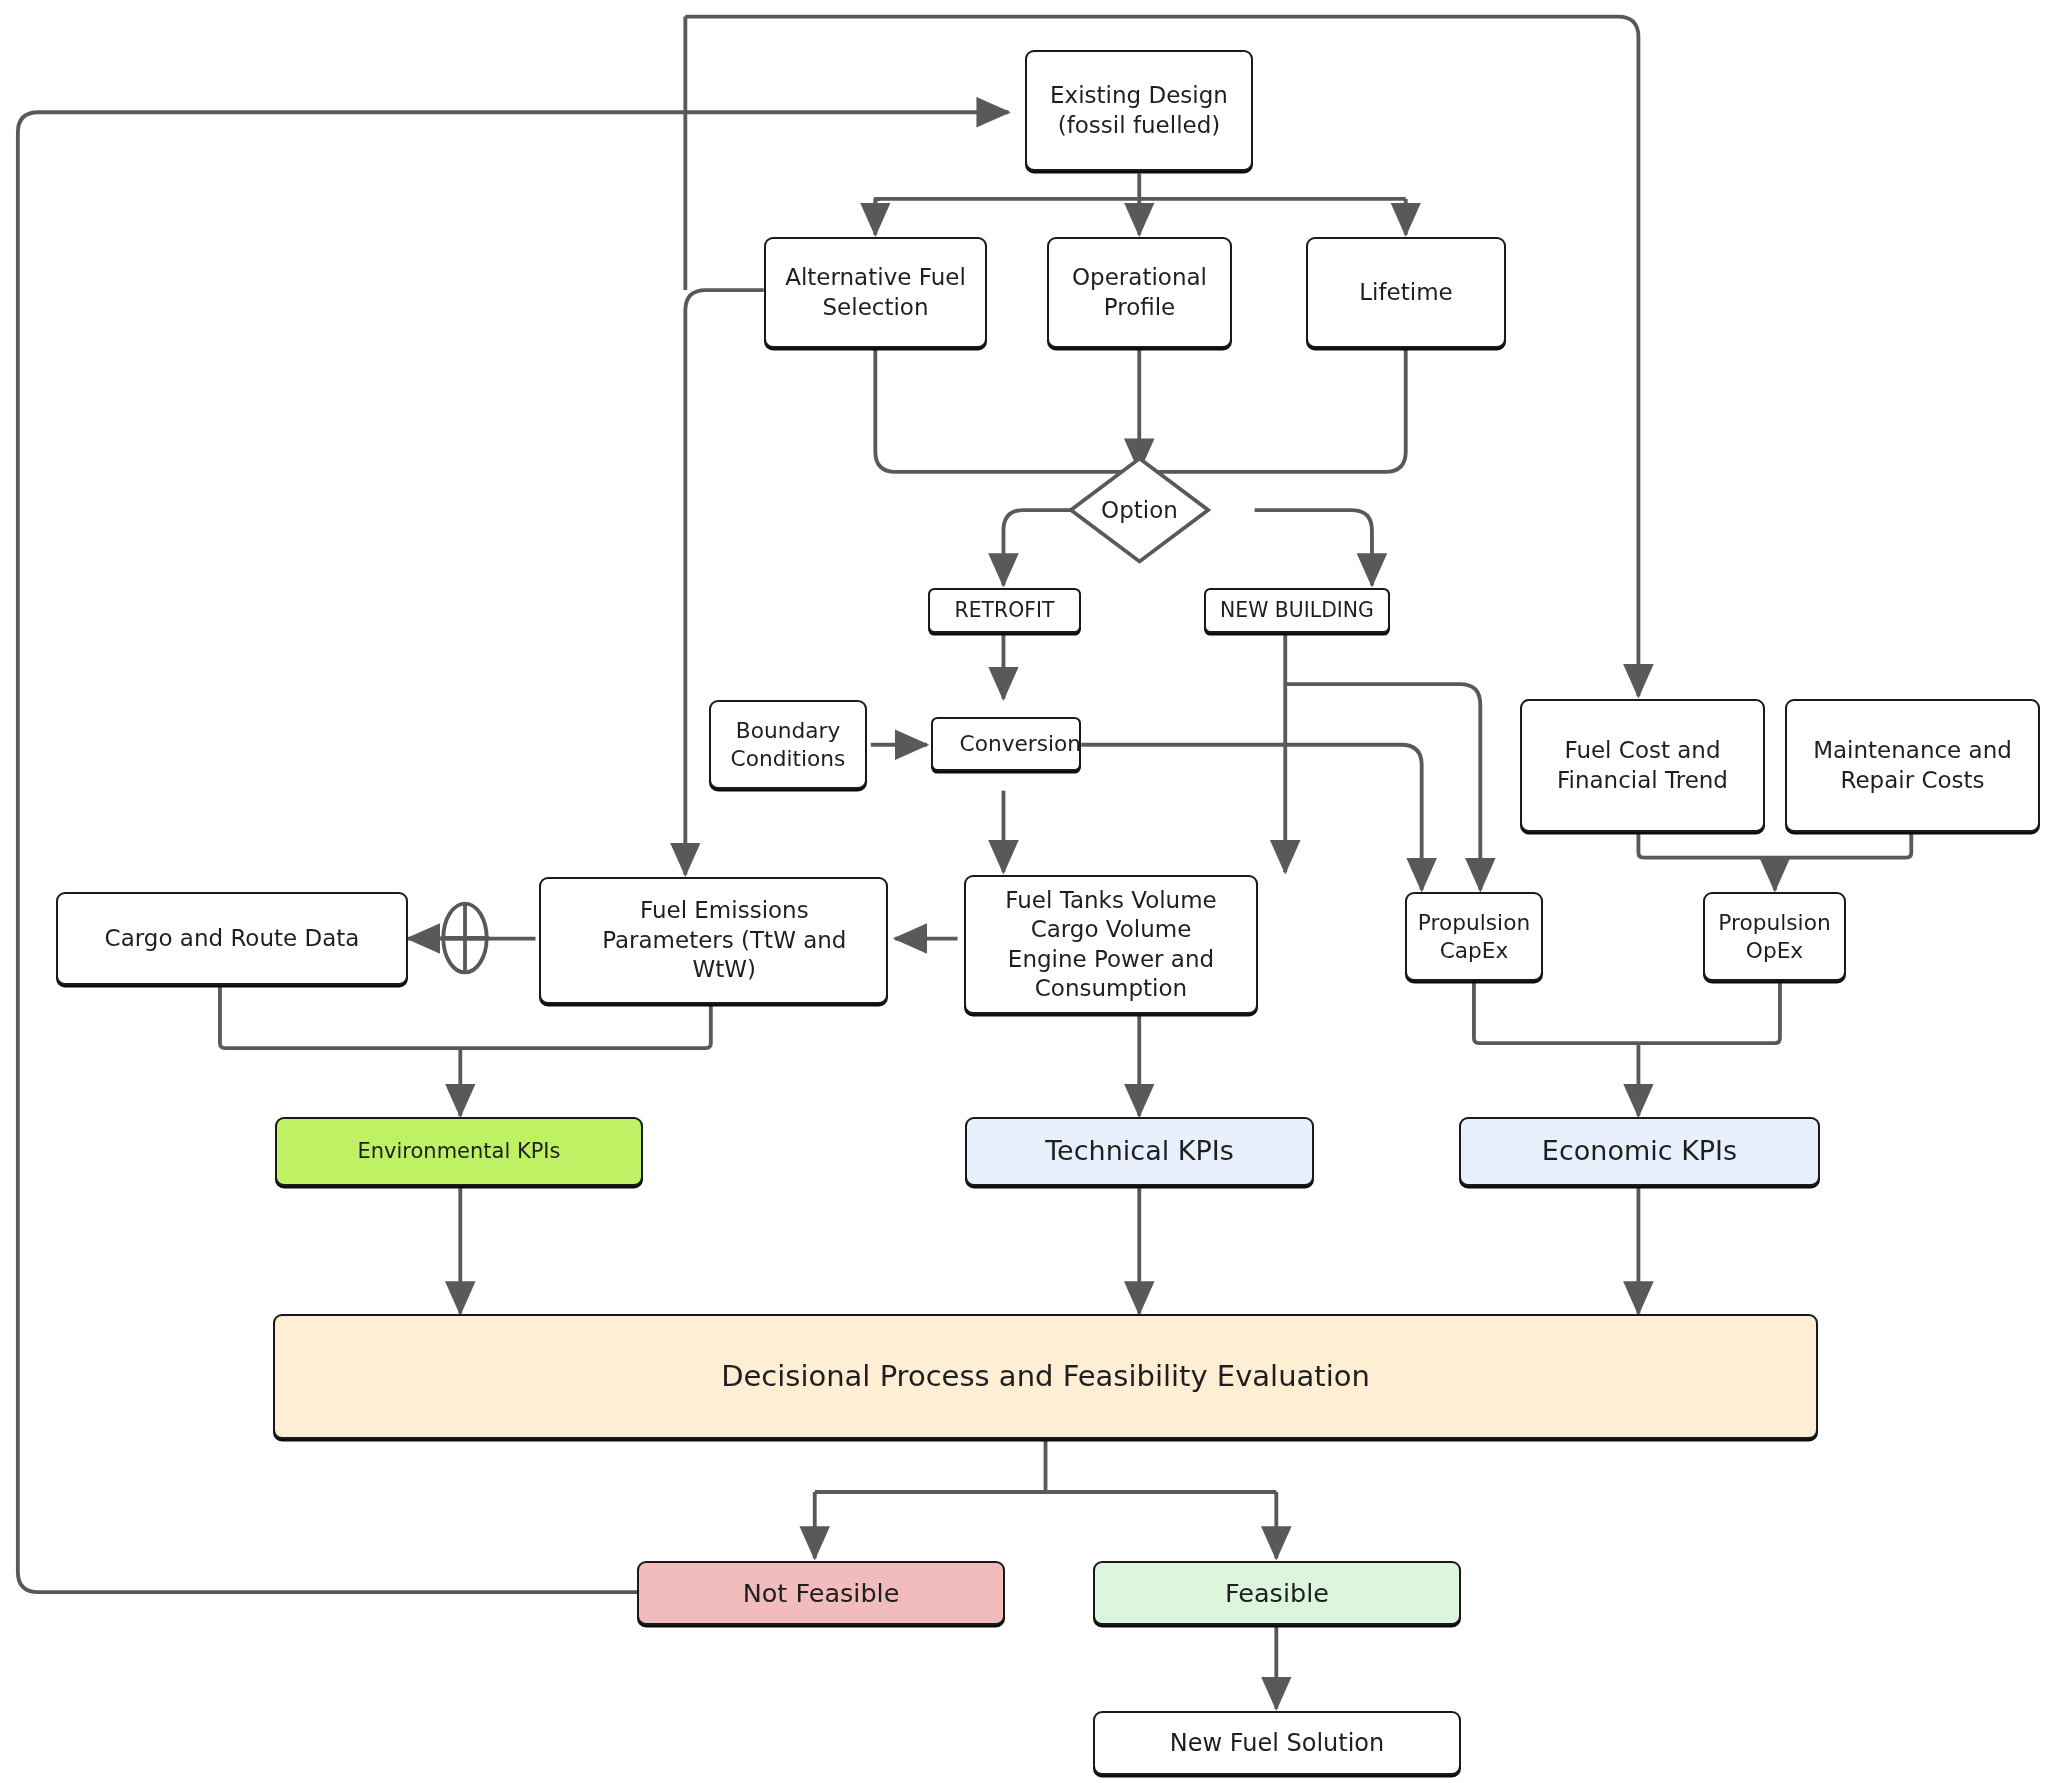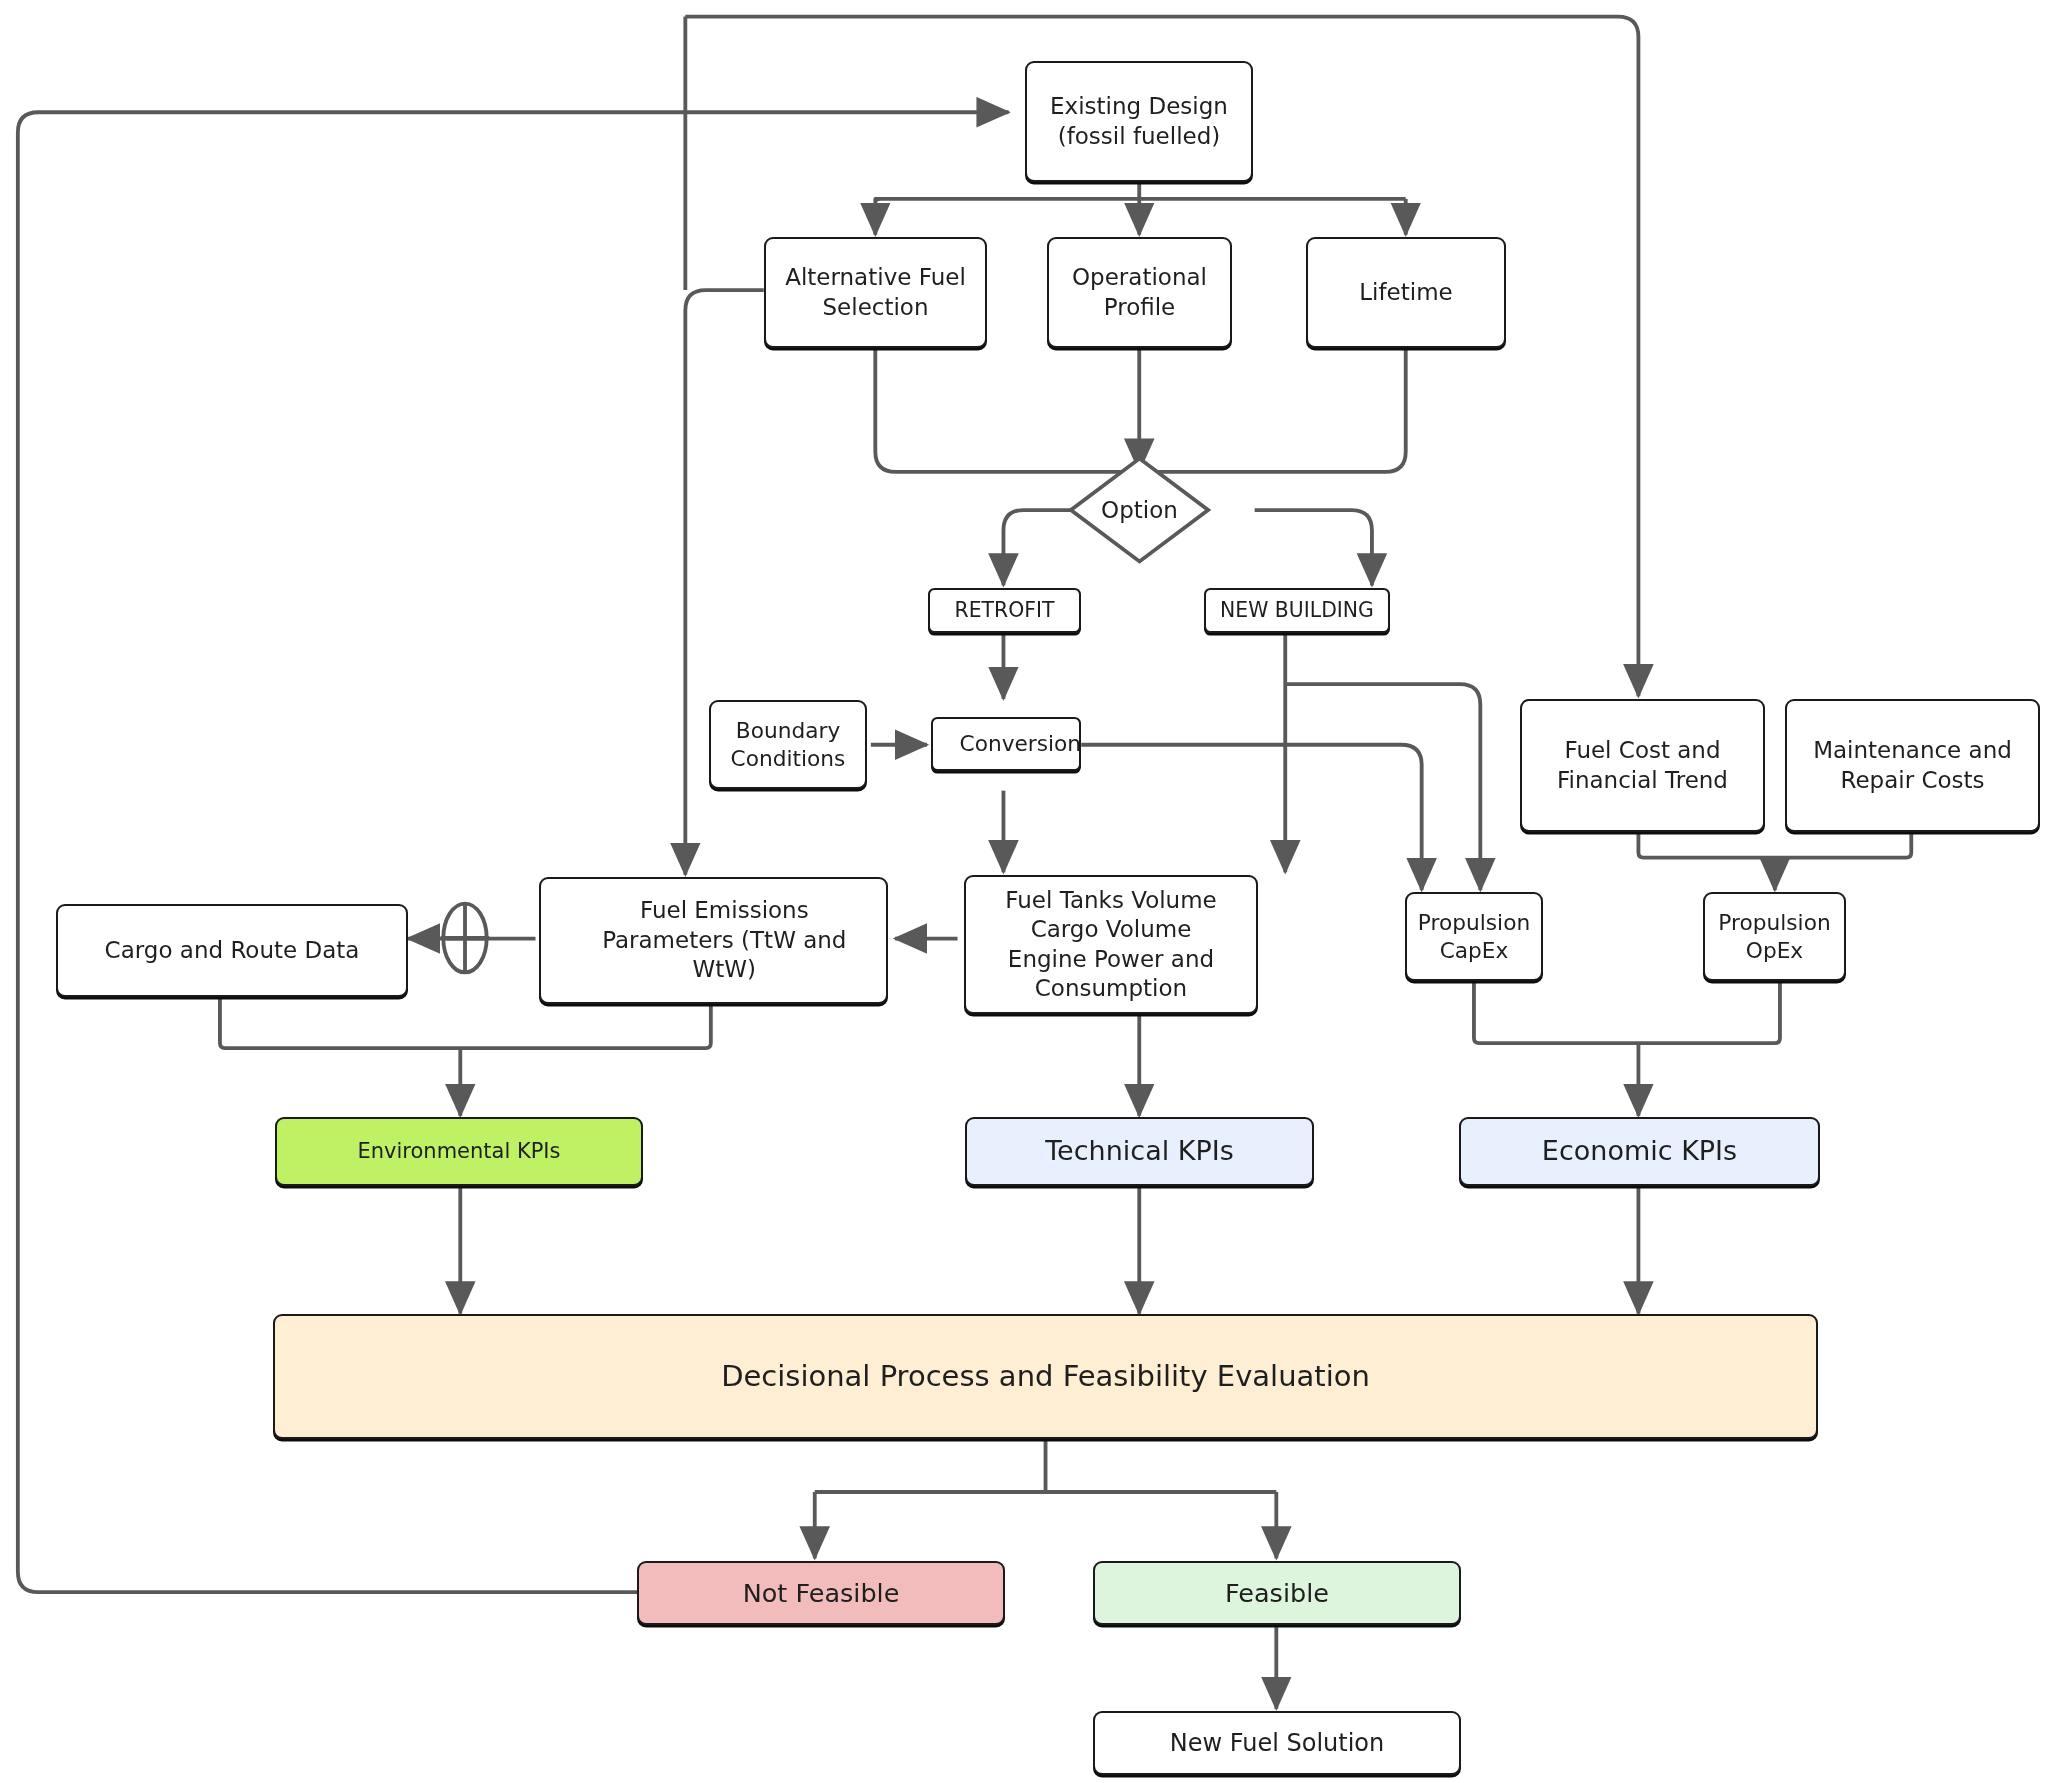--- a/index.html
+++ b/index.html
@@ -121,21 +121,21 @@
       <path d="M 2570,1860 L 2570,2060" marker-end="url(#ah)"></path>
 
       <path d="M 1640,2258 L 1640,2340 M 1278,2340 L 2002,2340"></path>
       <path d="M 1278,2340 L 1278,2444" marker-end="url(#ah)"></path>
       <path d="M 2002,2340 L 2002,2444" marker-end="url(#ah)"></path>
 
       <path d="M 2002,2552 L 2002,2680" marker-end="url(#ah)"></path>
     </g>
   </svg>
 
-  <div class="node" style="left:1025px; top:61px; width:228px; height:121px; font-size:23px;">Existing Design
+  <div class="node" style="left:1025px; top:50px; width:228px; height:121px; font-size:23px;">Existing Design
 (fossil fuelled)</div>
 
   <div class="node" style="left:764px; top:237px; width:223px; height:111px; font-size:23px;">Alternative Fuel
 Selection</div>
 
   <div class="node" style="left:1047px; top:237px; width:185px; height:111px; font-size:23px;">Operational
 Profile</div>
 
   <div class="node" style="left:1306px; top:237px; width:200px; height:111px; font-size:23px;">Lifetime</div>
 
@@ -160,21 +160,21 @@
 
   <div class="node" style="left:1785px; top:699px; width:255px; height:133px; font-size:23px;">Maintenance and
 Repair Costs</div>
 
   <div class="node" style="left:1405px; top:892px; width:138px; height:89px; font-size:21.7px;">Propulsion
 CapEx</div>
 
   <div class="node" style="left:1703px; top:892px; width:143px; height:89px; font-size:21.7px;">Propulsion
 OpEx</div>
 
-  <div class="node" style="left:56px; top:892px; width:352px; height:93px; font-size:23px;margin-top:12px;">Cargo and Route Data</div>
+  <div class="node" style="left:56px; top:892px; width:352px; height:93px; font-size:23px;">Cargo and Route Data</div>
 
   <div class="node" style="left:539px; top:877px; width:349px; height:127px; font-size:23px;padding-left:28px;">Fuel Emissions
 Parameters   (TtW and
 WtW)</div>
 
   <div class="node" style="left:964px; top:875px; width:294px; height:139px; font-size:23px;">Fuel Tanks Volume
 Cargo Volume
 Engine Power and
 Consumption</div>
 

